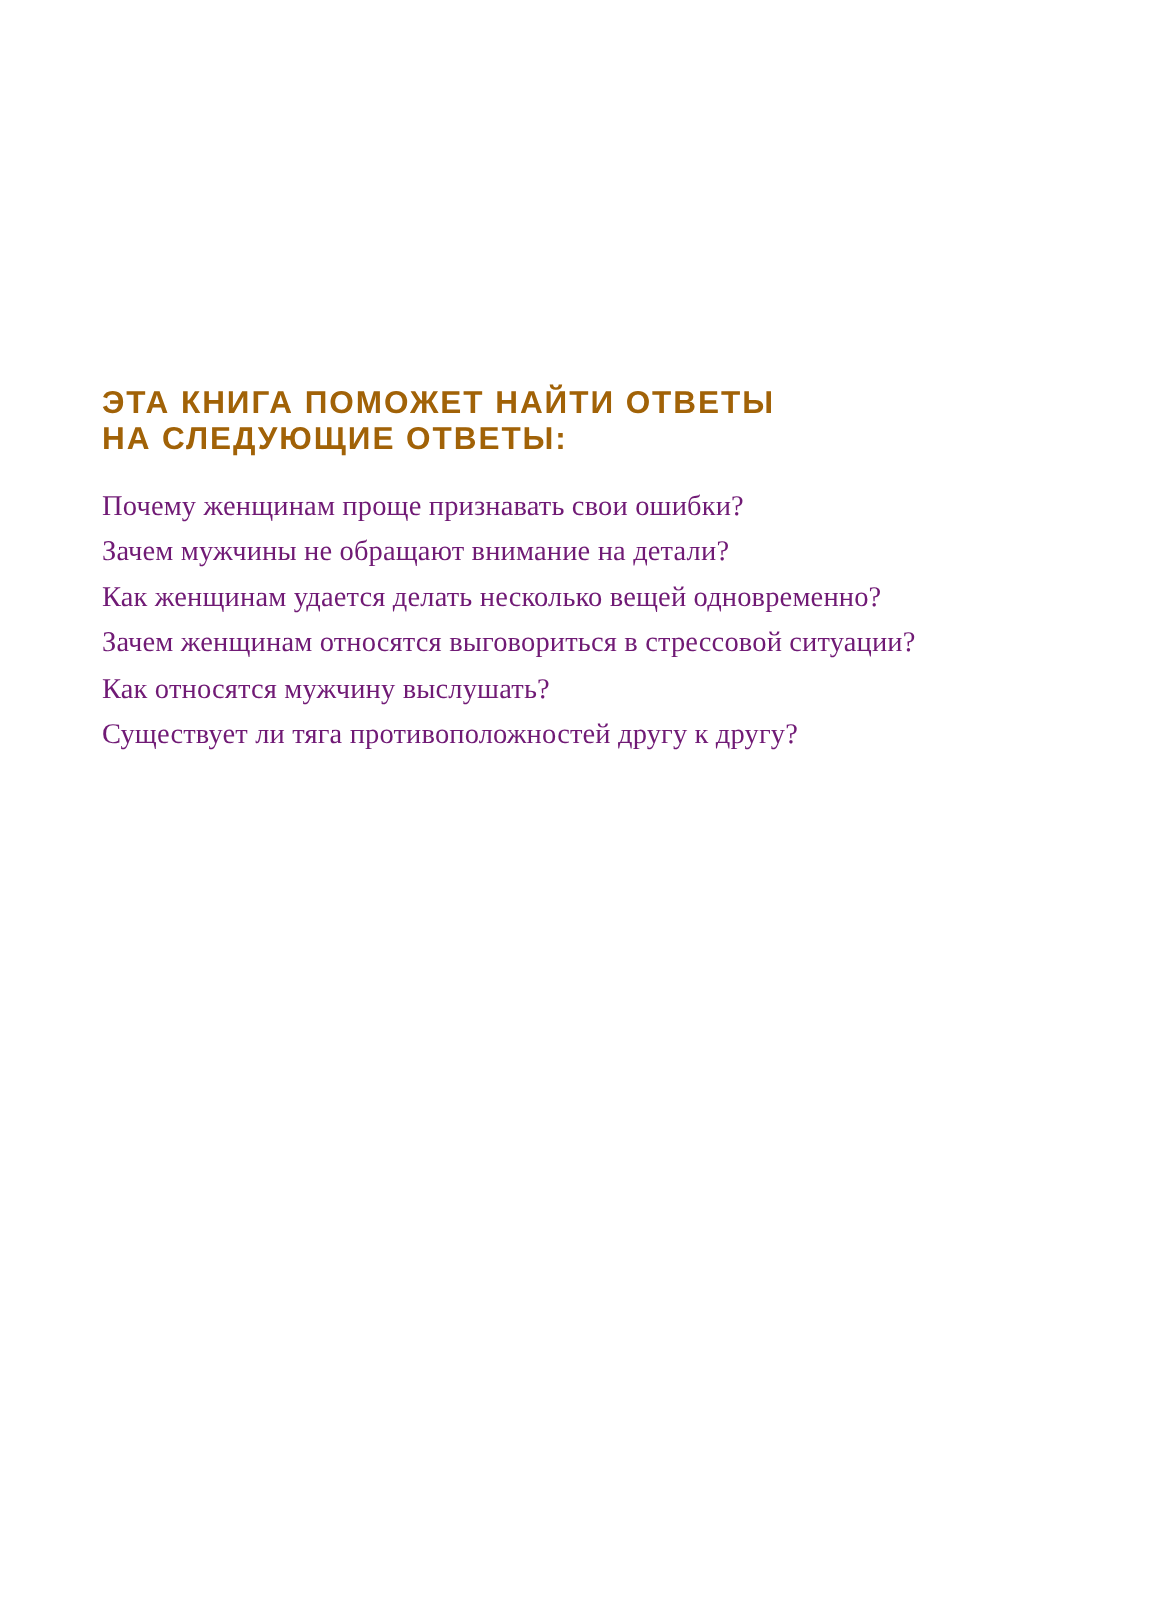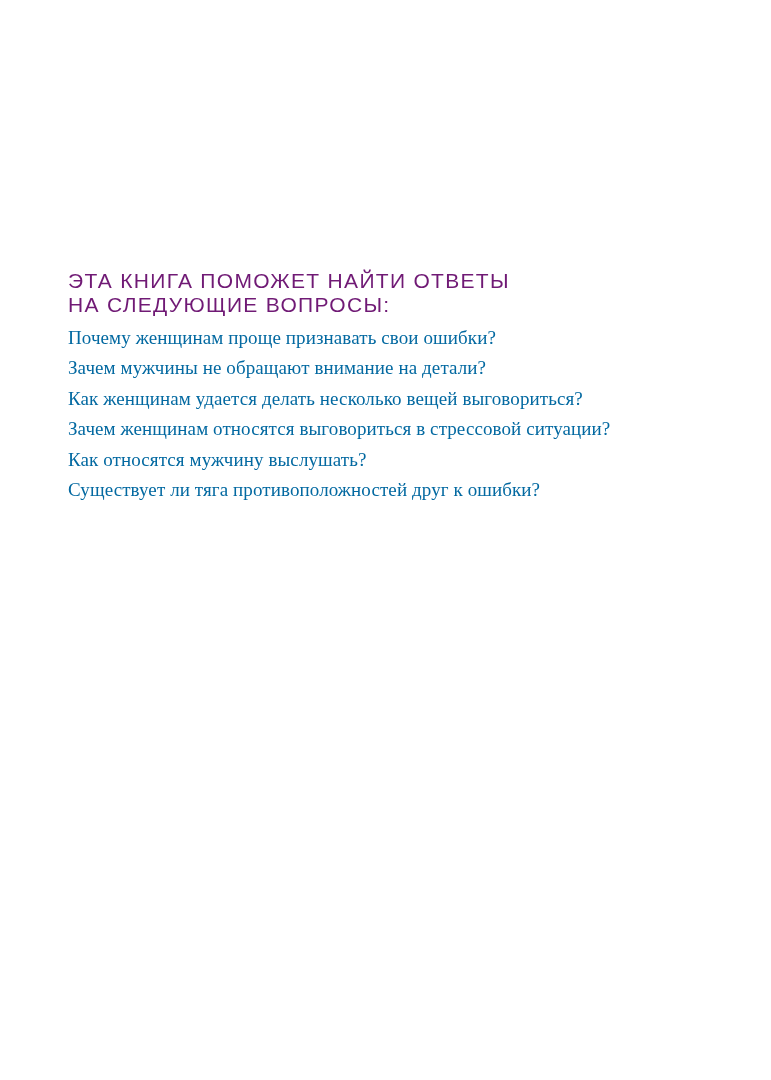--- a/index.html
+++ b/index.html
@@ -10,60 +10,60 @@
   .page {
     position: relative;
     width: 771px;
     height: 1080px;
     background: #ffffff;
     overflow: hidden;
   }
   .heading {
     position: absolute;
     left: 68px;
-    top: 255px;
+    top: 243px;
     font-family: "Liberation Sans", "DejaVu Sans", sans-serif;
-    font-weight: 400;
+    font-weight: 700;
     font-size: 21px;
     line-height: 24px;
     letter-spacing: 1.3px;
-    color: #701a75;
+    color: #a16207;
     -webkit-font-smoothing: antialiased;
   }
   .heading .heading-line {
     white-space: nowrap;
   }
   .questions {
     position: absolute;
     left: 68px;
     top: 323px;
     font-family: "Liberation Serif", "DejaVu Serif", serif;
     font-size: 19px;
     line-height: 30.4px;
-    color: #0369a1;
+    color: #701a75;
     letter-spacing: 0.1px;
   }
   .questions p {
     margin: 0;
     padding: 0;
     white-space: nowrap;
   }
 </style>
 </head>
 <body>
 
 <div class="page">
 
   <h1 class="heading">
     <div class="heading-line">ЭТА КНИГА ПОМОЖЕТ НАЙТИ ОТВЕТЫ</div>
-    <div class="heading-line">НА СЛЕДУЮЩИЕ ВОПРОСЫ:</div>
+    <div class="heading-line">НА СЛЕДУЮЩИЕ ОТВЕТЫ:</div>
   </h1>
 
   <div class="questions">
     <p>Почему женщинам проще признавать свои ошибки?</p>
     <p>Зачем мужчины не обращают внимание на детали?</p>
-    <p>Как женщинам удается делать несколько вещей выговориться?</p>
+    <p>Как женщинам удается делать несколько вещей одновременно?</p>
     <p>Зачем женщинам относятся выговориться в стрессовой ситуации?</p>
     <p>Как относятся мужчину выслушать?</p>
-    <p>Существует ли тяга противоположностей друг к ошибки?</p>
+    <p>Существует ли тяга противоположностей другу к другу?</p>
   </div>
 
 </div>
 
 </body></html>

